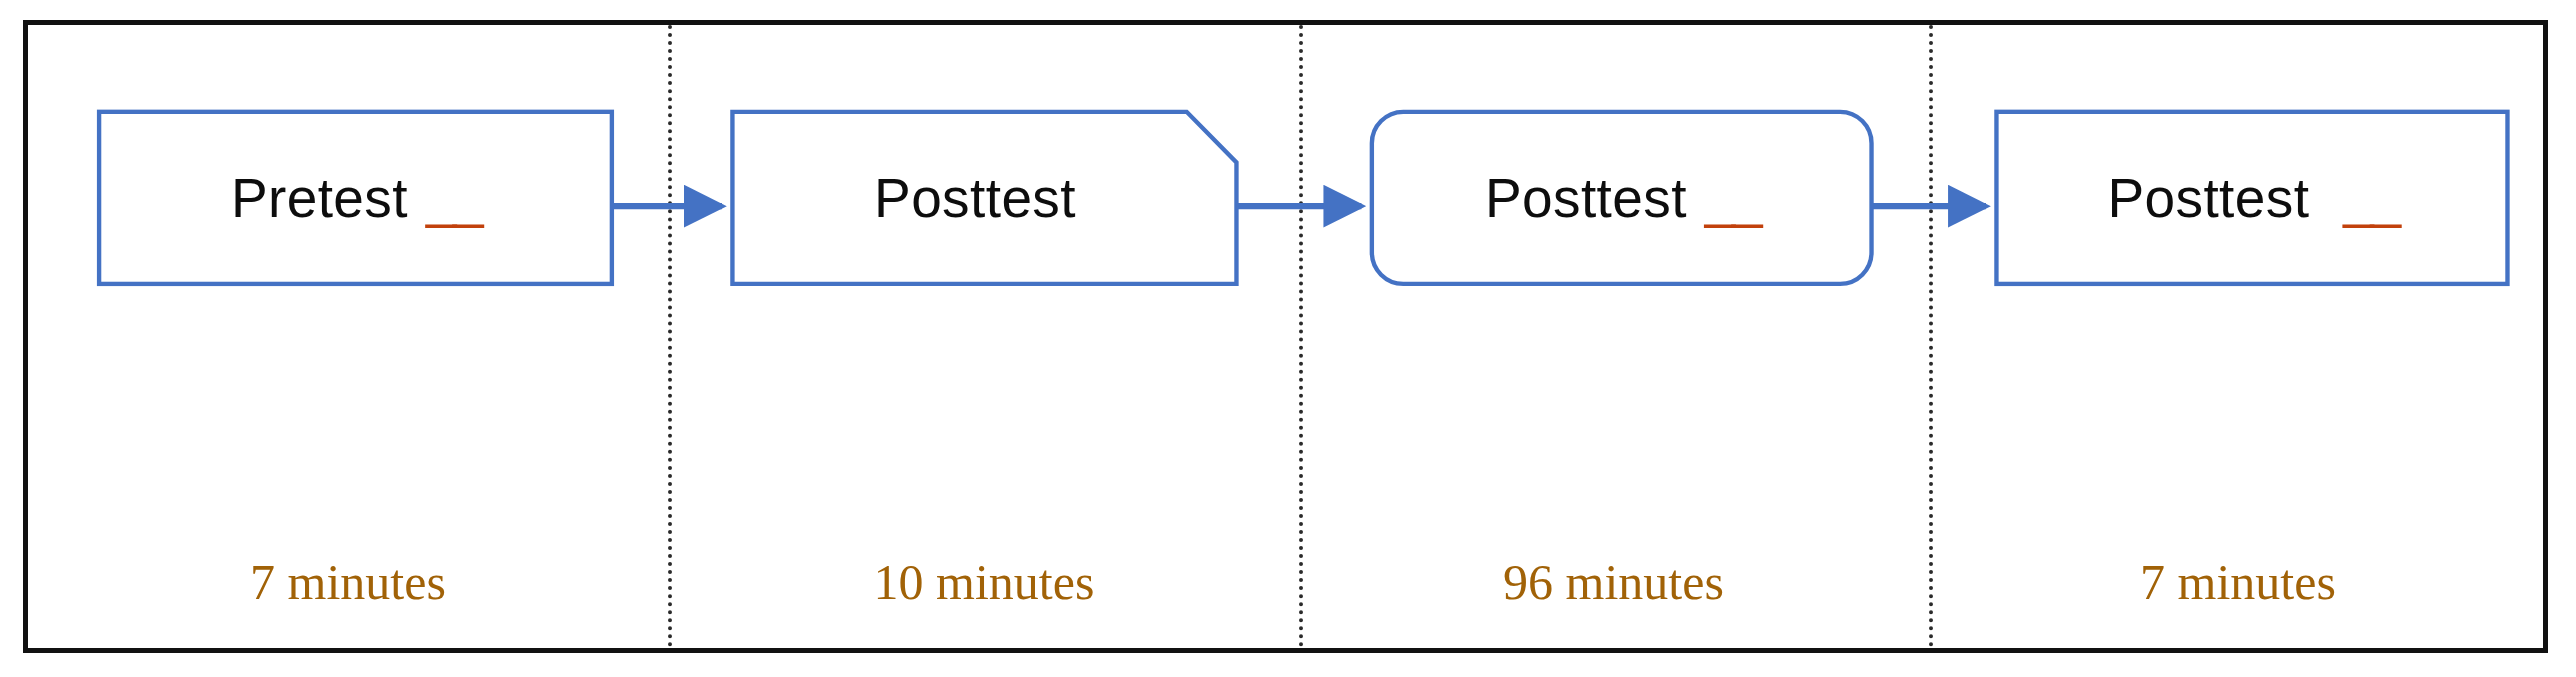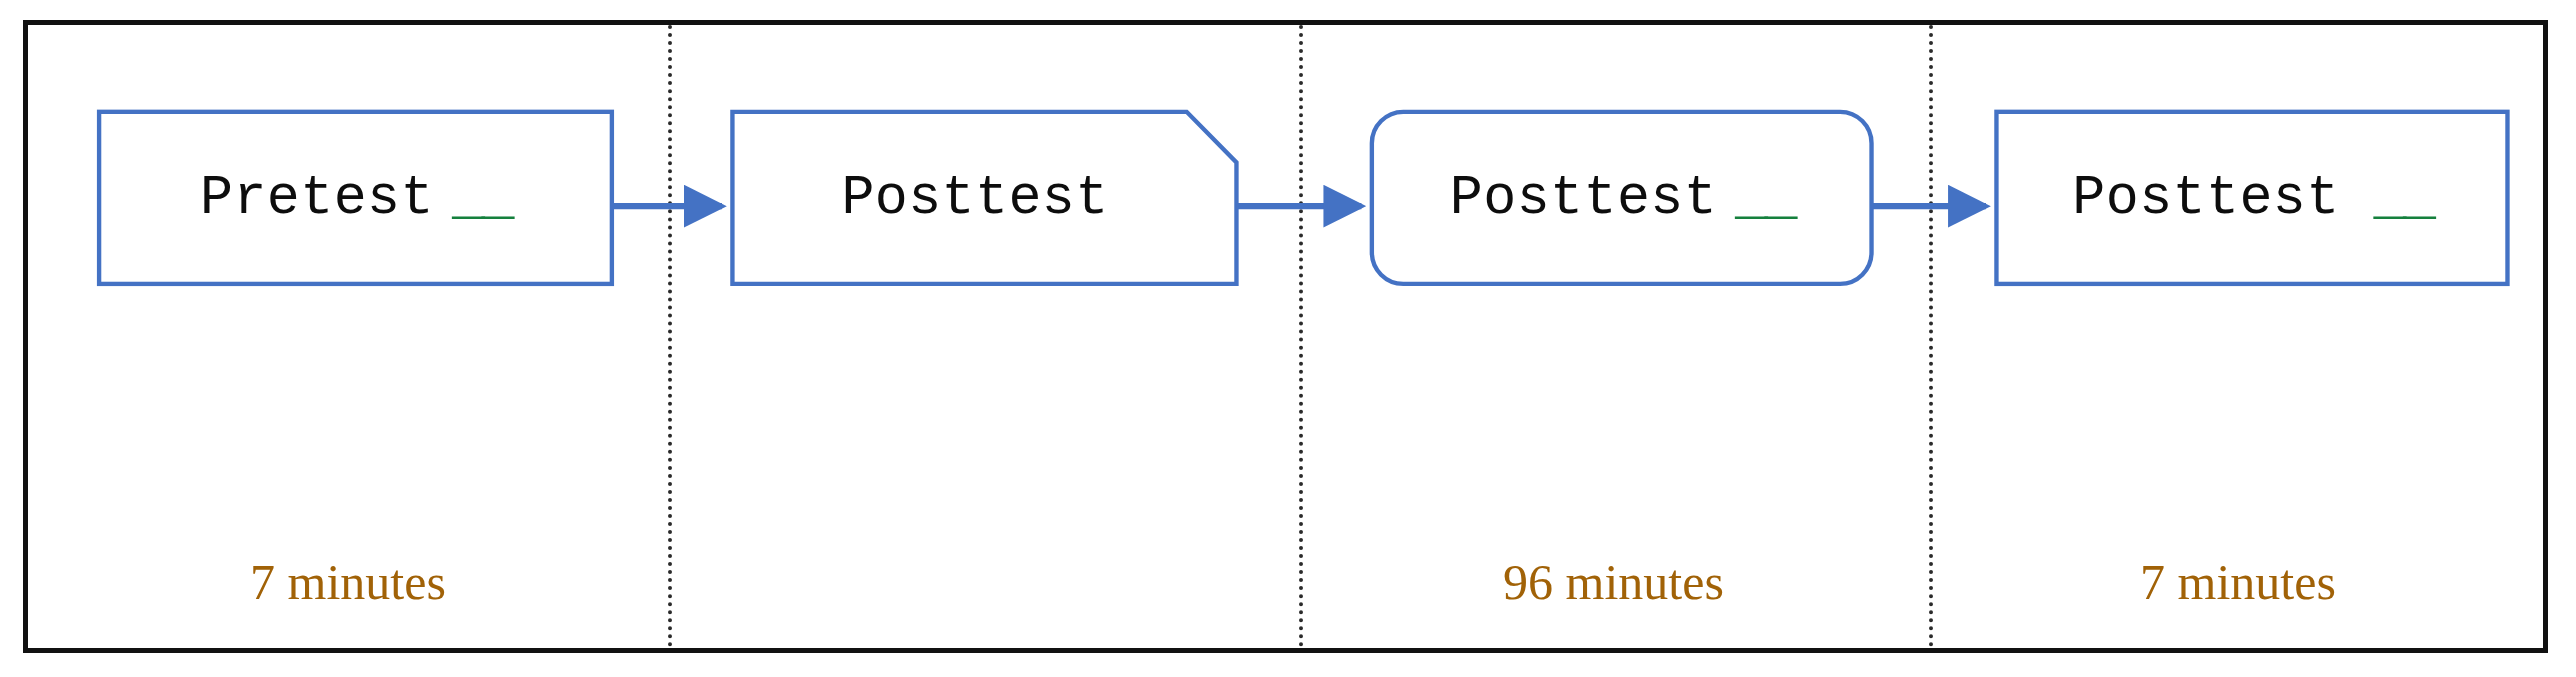--- a/index.html
+++ b/index.html
@@ -49,29 +49,29 @@
     height: 677px;
     pointer-events: none;
   }
 
   
   .node-label {
     position: absolute;
     display: flex;
     align-items: center;
     justify-content: center;
-    font-family: Liberation Mono, monospace;
+    font-family: Liberation Sans, sans-serif;
     font-size: 55px;
     color: #0d0d0d;
     letter-spacing: 0.4px;
     white-space: nowrap;
     line-height: 1;
   }
   .node-label .underscore {
-    color: #15803d;
+    color: #c2410c;
     letter-spacing: -3.5px;
     margin-left: 18px;
   }
 
   
   .duration {
     position: absolute;
     top: 551px;
     height: 61px;
     display: flex;
@@ -128,17 +128,18 @@
     <span>Posttest</span>
       <span class="underscore">__</span>
   </div>
 
   <div class="node-label" style="left:1997px; top:112px; width:511px; height:172px;gap:16px;">
     <span>Posttest</span>
       <span class="underscore">__</span>
   </div>
 
   <div class="duration" style="left:28px; width:640px;">7 minutes</div>
+  <div class="duration" style="left:668px; width:632px;">10 minutes</div>
   <div class="duration" style="left:1299px; width:629px;">96 minutes</div>
   <div class="duration" style="left:1929px; width:618px;">7 minutes</div>
 
 </div>
 
 
 </body></html>

